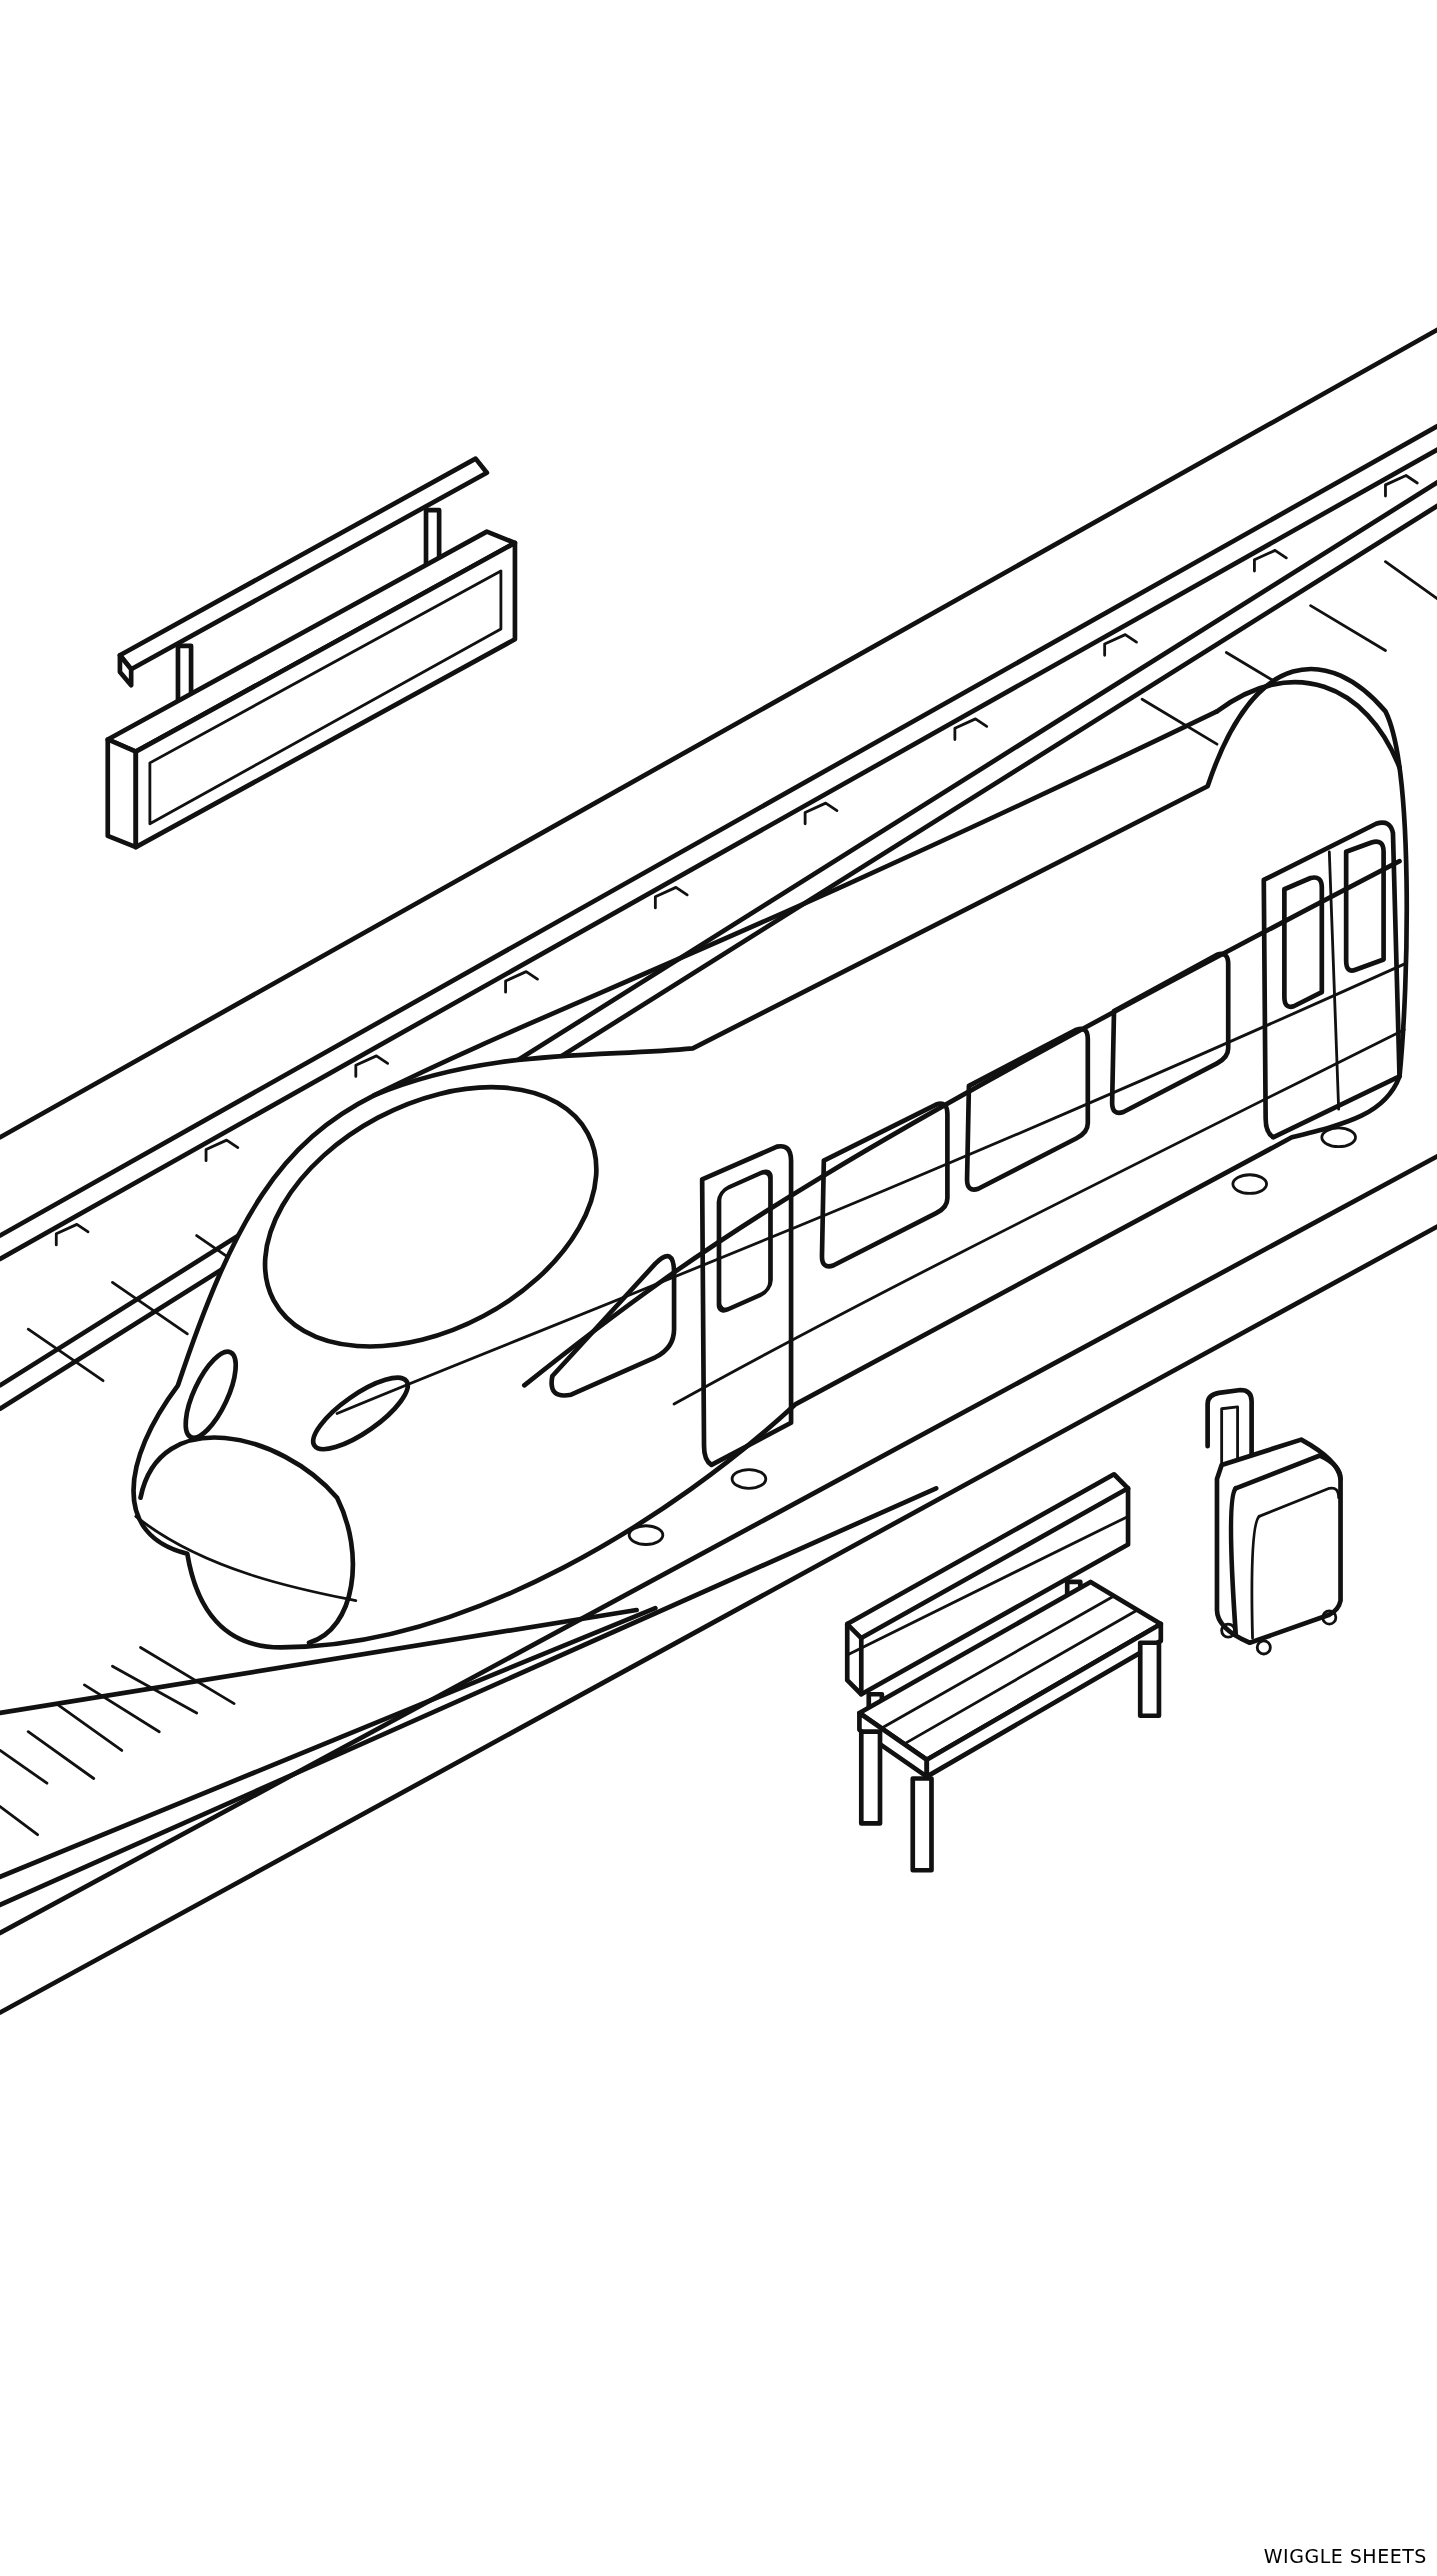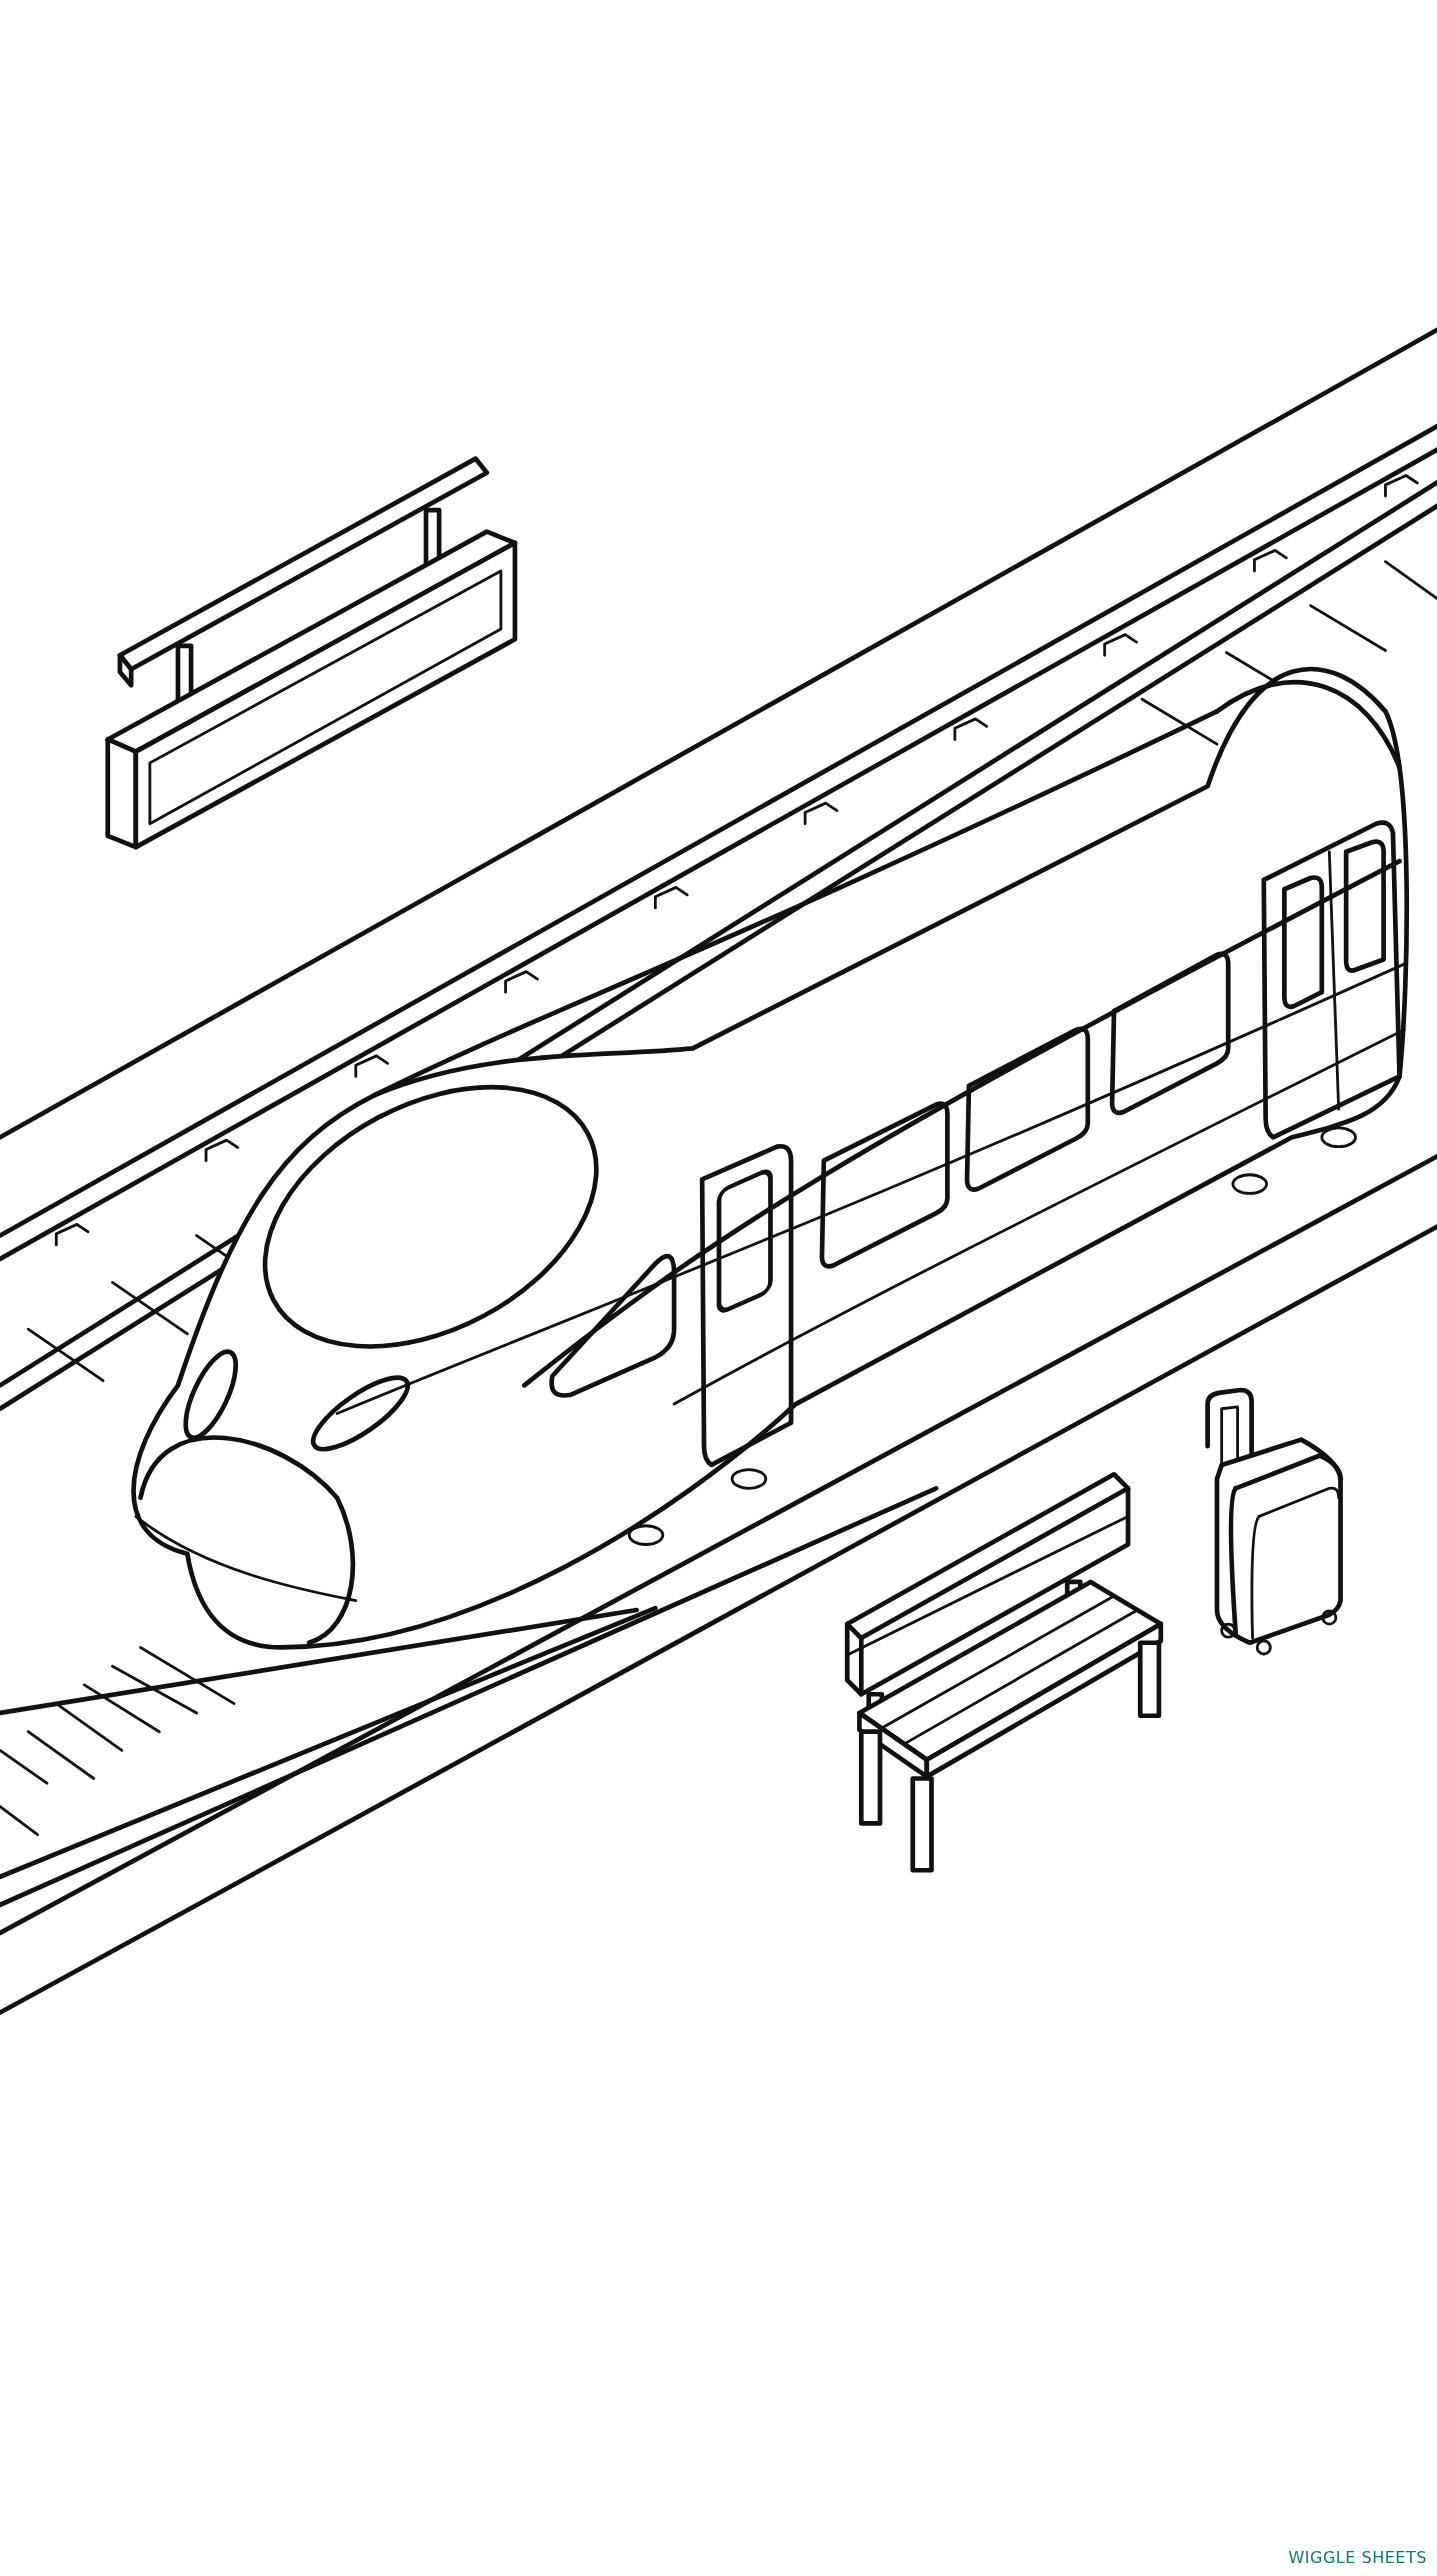--- a/index.html
+++ b/index.html
@@ -3,21 +3,21 @@
   <meta charset="utf-8">
   <style>
     html, body { margin: 0; padding: 0; background: #ffffff; }
     body { width: 1438px; height: 2576px; position: relative; overflow: hidden; }
     #art { position: absolute; left: 0; top: 0; width: 1438px; height: 2576px; }
     .ln { fill: none; stroke: #111111; stroke-width: 5; stroke-linejoin: round; stroke-linecap: round; }
     .th { fill: none; stroke: #111111; stroke-width: 3; stroke-linecap: round; stroke-linejoin: round; }
     .fl { fill: #ffffff; stroke: #111111; stroke-width: 5; stroke-linejoin: round; }
     .brand {
       position: absolute; right: 11.2px; bottom: 9.4px;
-      font-family: "DejaVu Sans", sans-serif; font-size: 16px; color: #0f766e;
+      font-family: "DejaVu Sans", sans-serif; font-size: 19px; color: #000000;
       letter-spacing: 0.5px;
     }
   </style>
 </head>
 <body>
 
 <svg id="art" viewBox="0 0 1536 2752" xmlns="http://www.w3.org/2000/svg">
 
   <g>
 

